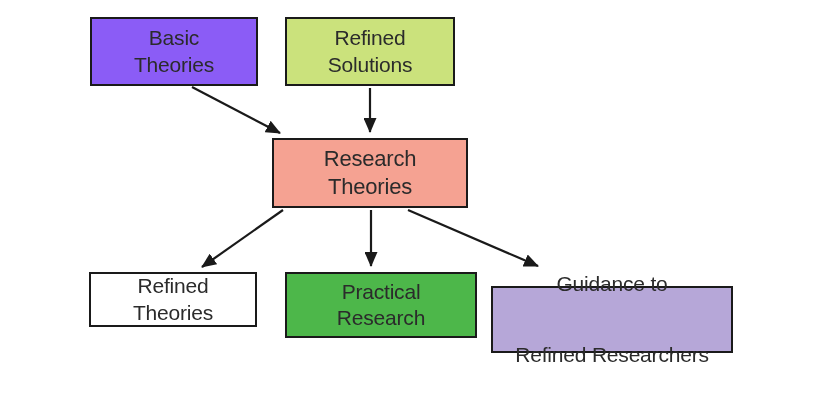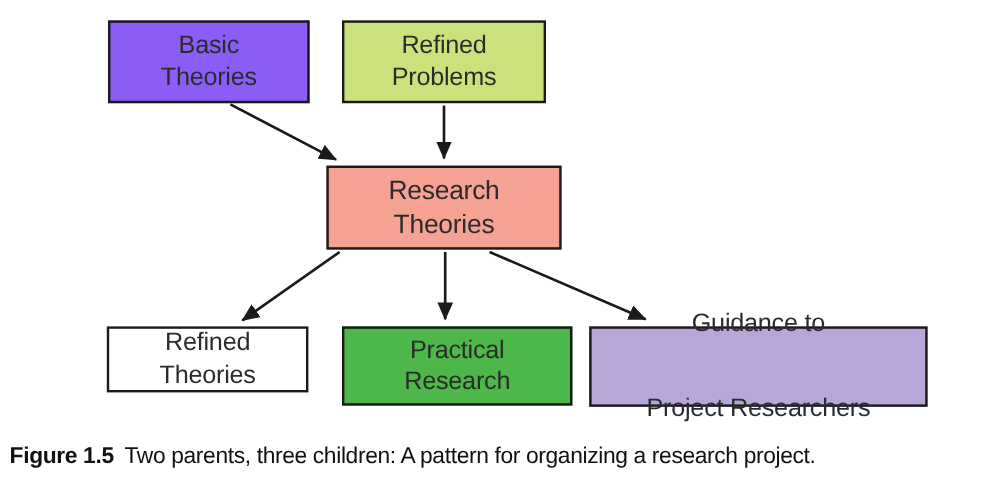--- a/index.html
+++ b/index.html
@@ -27,21 +27,21 @@
     letter-spacing: -0.2px;
   }
   .node span { display: block; }
   #node-basic     { left: 90px;  top: 17px;  width: 168px; height: 69px; }
   #node-applied   { left: 285px; top: 17px;  width: 170px; height: 69px; }
   #node-research  { left: 272px; top: 138px; width: 196px; height: 70px;
                     font-weight: 400; font-size: 22px; }
   #node-refined   { left: 89px;  top: 272px; width: 168px; height: 55px;
                     font-weight: 400; }
   #node-practical { left: 285px; top: 272px; width: 192px; height: 66px; }
-  #node-guidance  { left: 491px; top: 272px; width: 282px; height: 67px; gap: 44px; }
+  #node-guidance  { left: 491px; top: 286px; width: 242px; height: 67px; gap: 44px; }
   svg.arrows {
     position: absolute; left: 0; top: 0;
     width: 820px; height: 406px;
     pointer-events: none;
   }
   .caption {
     position: absolute;
     left: 8px; top: 370px;
     width: 810px;
     font-size: 19px;
@@ -69,40 +69,37 @@
     <line x1="408" y1="210" x2="538" y2="266" stroke-width="2.2" marker-end="url(#ah)" stroke="#1a1a1a"></line>
   </svg>
 
   <div class="node" id="node-basic" style="background-color: #8b5cf6;">
     <span>Basic</span>
     <span>Theories</span>
   </div>
 
   <div class="node" id="node-applied" style="background-color: rgb(203, 226, 124);">
     <span>Refined</span>
-    <span>Problems</span>
+    <span>Solutions</span>
   </div>
 
   <div class="node" id="node-research" style="background-color: rgb(245, 162, 146);">
     <span>Research</span>
     <span>Theories</span>
   </div>
 
   <div class="node" id="node-refined" style="background-color: rgb(255, 255, 255);">
     <span>Refined</span>
     <span>Theories</span>
   </div>
 
   <div class="node" id="node-practical" style="background-color: rgb(77, 183, 74);">
     <span>Practical</span>
     <span>Research</span>
   </div>
 
   <div class="node" id="node-guidance" style="background-color: rgb(182, 167, 216);">
     <span>Guidance to</span>
-    <span>Project Researchers</span>
+    <span>Refined Researchers</span>
   </div>
 
-  <div class="caption">
-    <span class="cap-label">Figure 1.5</span><span>Two parents, three children: A pattern for organizing a research project.</span>
-  </div>
 
 </div>
 
 </body></html>

